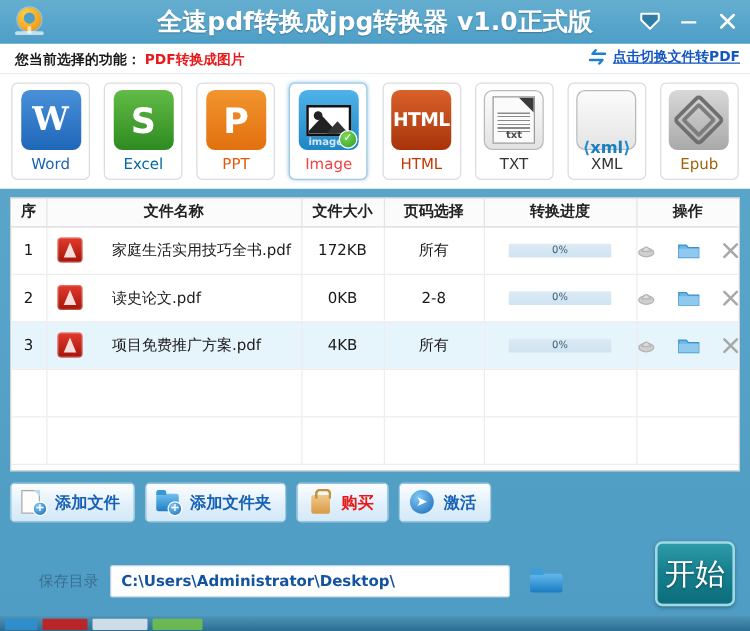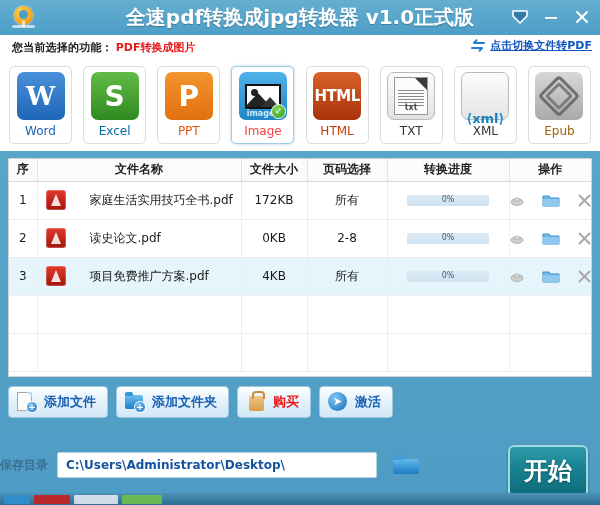--- a/index.html
+++ b/index.html
@@ -261,43 +261,43 @@
     width:19px;height:19px;border-radius:50%;position:absolute;left:1px;top:1px;
     background: radial-gradient(circle at 35% 30%, #7fc8f5 0%, #1669b8 100%);
     display:flex;align-items:center;justify-content:center;color:#fff;font-size:11px;
   }
 
   
   .savebar {
     position: absolute; left: 0; top: 437px; width: 600px; height: 56px;
     display: flex; align-items: center;
   }
-  .save-label { font-size: 12px; color: #3b6f91; font-weight:bold; }
+  .save-label { margin-left: 31px; font-size: 12px; color: #3b6f91; font-weight:normal; }
   .path-input {
     margin-left: 9px; width: 320px; height: 26px;
     border: 1px solid #b9d3e4; background: #ffffff; border-radius: 2px;
     display: flex; align-items: center; padding: 0 8px;
     font-size: 12px; color: #14539e; font-weight: bold;
   }
   .browse {
     margin-left: 14px; width: 30px; height: 24px; position: relative; cursor: pointer;
   }
   .browse .f {
     position:absolute; left:2px; top:6px; width:26px; height:15px; border-radius:2px;
     background: linear-gradient(180deg,#63b9ec 0%, #1b7cc2 100%);
   }
   .browse .f:before{content:"";position:absolute;left:0;top:-4px;width:11px;height:5px;
     background:#3f9ed8;border-radius:2px 2px 0 0;}
   .start-btn {
-    position: absolute; right: 12px; top: 445px; width: 80px; height: 52px;
+    position: absolute; right: 12px; top: 433px; width: 64px; height: 52px;
     border-radius: 6px; cursor: pointer;
     background: linear-gradient(180deg,#2f9ba8 0%, #17808f 45%, #0d6d7c 100%);
     border: 2px solid #9fd9e2;
     display: flex; align-items: center; justify-content: center;
-    color: #ffffff; font-size: 24px; font-weight: bold;
+    color: #ffffff; font-size: 24px; font-weight: normal;
     text-shadow: 0 1px 2px rgba(0,0,0,.35);
     box-shadow: 0 1px 3px rgba(0,0,0,.3);
   }
 
   
   .taskbar {
     position: absolute; left: 0; bottom: 0; width: 600px; height: 12px;
     background: linear-gradient(180deg,#4e92b5 0%, #2a6e93 100%);
     display: flex; align-items: center; gap: 4px; padding-left: 4px;
     overflow: hidden;

